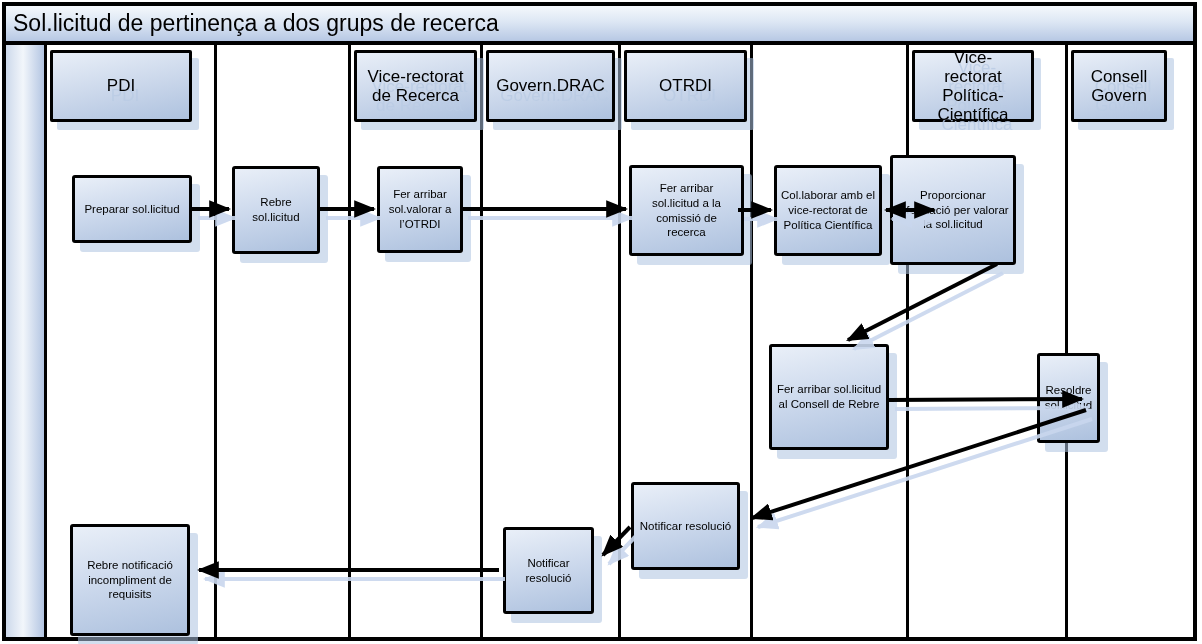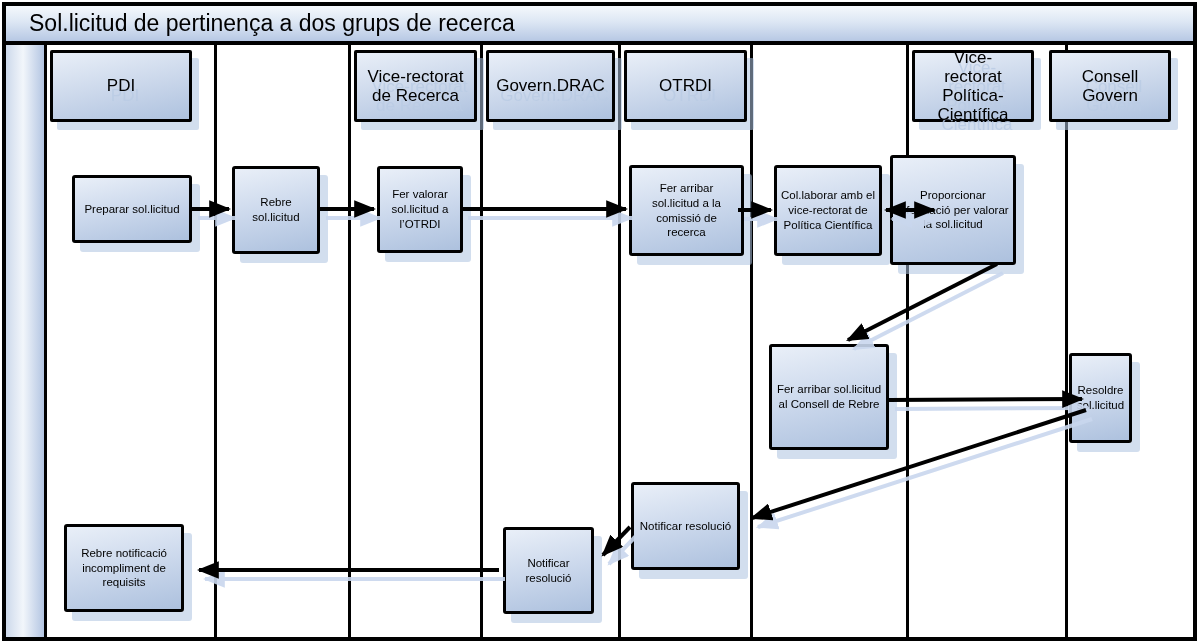--- a/index.html
+++ b/index.html
@@ -5,21 +5,21 @@
   html,body{margin:0;padding:0;background:#fff;}
   body{font-family:"Liberation Sans",sans-serif;color:#000;}
   #canvas{position:relative;width:1202px;height:644px;background:#fff;overflow:hidden;}
 
   .frame{position:absolute;left:2px;top:2px;width:1195px;height:639px;
          border:4px solid #000;box-sizing:border-box;background:#fff;}
 
   .titlebar{position:absolute;left:2px;top:2px;width:1195px;height:43px;
             border:4px solid #000;box-sizing:border-box;
             background:linear-gradient(to bottom,#f4f8fc 0%,#dde7f4 45%,#b7c8e4 100%);
-            display:flex;align-items:center;padding-left:23px;
+            display:flex;align-items:center;padding-left:7px;
             font-size:23px;z-index:6;}
 
   .band{position:absolute;left:6px;top:45px;width:38px;height:592px;
         background:linear-gradient(to right,#cdd9eb 0%,#f2f6fb 45%,#b3c5e2 100%);
         z-index:1;}
 
   .vline{position:absolute;top:45px;height:592px;width:3px;background:#000;z-index:2;}
 
   .hdr{position:absolute;top:50px;height:72px;border:3px solid #000;border-radius:2px;
        box-sizing:border-box;z-index:3;
@@ -70,55 +70,55 @@
     </div>
   <div class="hdr" style="left:486px;width:129px">
       <span>Govern.DRAC</span>
     </div>
   <div class="hdr" style="left:624px;width:123px">
       <span>OTRDI</span>
     </div>
   <div class="hdr" style="left:912px;width:122px">
       <span>Vice-rectorat Política-Científica</span>
     </div>
-  <div class="hdr" style="left:1049px;width:122px">
+  <div class="hdr" style="left:1071px;width:96px">
       <span>Consell Govern</span>
     </div>
 
   <div class="node" style="left:72px;top:175px;width:120px;height:68px">
       <span>Preparar sol.licitud</span>
     </div>
   <div class="node" style="left:232px;top:166px;width:88px;height:88px">
       <span>Rebre sol.licitud</span>
     </div>
   <div class="node" style="left:377px;top:166px;width:86px;height:87px">
-      <span>Fer valorar sol.licitud a l’OTRDI</span>
+      <span>Fer arribar sol.valorar a l’OTRDI</span>
     </div>
   <div class="node" style="left:629px;top:165px;width:115px;height:91px">
       <span>Fer arribar sol.licitud a la comissió de recerca</span>
     </div>
   <div class="node" style="left:774px;top:165px;width:108px;height:91px">
       <span>Col.laborar amb el vice-rectorat de Política Científica</span>
     </div>
   <div class="node" style="left:890px;top:155px;width:126px;height:110px">
       <span>Proporcionar informació per valorar la sol.licitud</span>
     </div>
   <div class="node" style="left:769px;top:344px;width:120px;height:106px">
       <span>Fer arribar sol.licitud al Consell de Rebre</span>
     </div>
-  <div class="node" style="left:1069px;top:353px;width:63px;height:90px">
+  <div class="node" style="left:1037px;top:353px;width:63px;height:90px">
       <span>Resoldre sol.licitud</span>
     </div>
   <div class="node" style="left:631px;top:482px;width:109px;height:88px">
       <span>Notificar resolució</span>
     </div>
   <div class="node" style="left:503px;top:527px;width:91px;height:87px">
       <span>Notificar resolució</span>
     </div>
-  <div class="node" style="left:64px;top:524px;width:120px;height:88px">
+  <div class="node" style="left:70px;top:524px;width:120px;height:112px">
       <span>Rebre notificació incompliment de requisits</span>
     </div>
 
   <svg class="connectors" viewBox="0 0 1202 644">
     <defs>
       <marker id="ah" viewBox="0 0 10 8" refX="9" refY="4" markerWidth="5.5" markerHeight="4.4" orient="auto-start-reverse">
           <path d="M0,0 L10,4 L0,8 z" fill="#000"></path>
         </marker>
       <marker id="ahs" viewBox="0 0 10 8" refX="9" refY="4" markerWidth="5.5" markerHeight="4.4" orient="auto-start-reverse">
           <path d="M0,0 L10,4 L0,8 z" fill="#c9d7ee"></path>

